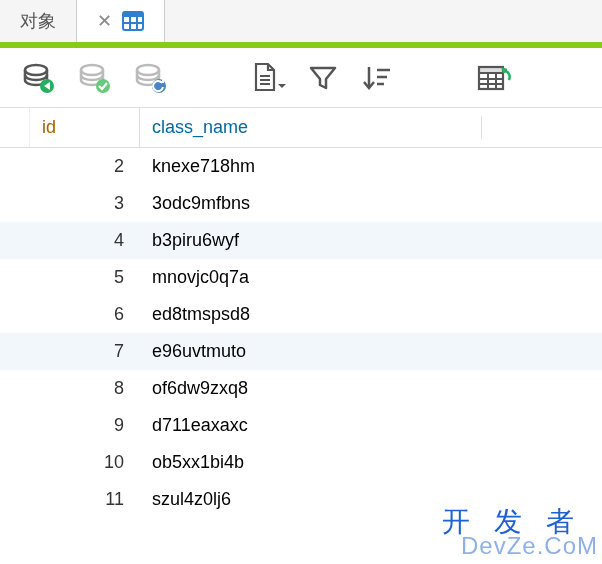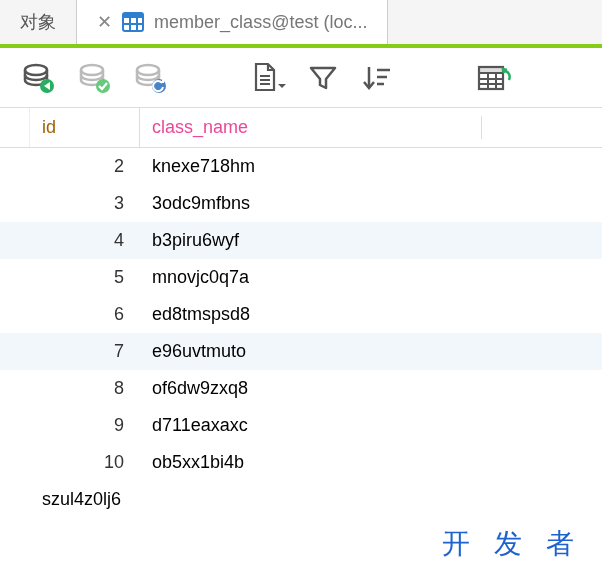--- a/index.html
+++ b/index.html
@@ -10,21 +10,21 @@
     background: #fff;
     width: 602px;
     height: 564px;
     overflow: hidden;
     position: relative;
   }
   .tabbar {
     display: flex;
     height: 48px;
     background: #f5f5f5;
-    border-bottom: 4px solid #84cc16;
+    border-bottom: 6px solid #84cc16;
   }
   .tab {
     display: flex;
     align-items: center;
     padding: 0 20px;
     border-right: 1px solid #ccc;
     gap: 10px;
     color: #555;
   }
   .tab.active {
@@ -50,21 +50,21 @@
   .toolbar svg { display:block; }
   .ico-btn { cursor:pointer; display:inline-flex; }
   .colhead {
     display: flex;
     height: 40px;
     border-bottom: 1px solid #ddd;
     background:#fff;
   }
   .colhead .gutter { width: 30px; border-right: 1px solid #eee; }
   .colhead .col-id { width: 110px; display:flex; align-items:center; padding-left:12px; border-right:1px solid #ddd; color:#a16207;}
-  .colhead .col-name { flex:1; display:flex; align-items:center; padding-left:12px; color:#ec4899; position:relative;}
+  .colhead .col-name { flex:1; display:flex; align-items:center; padding-left:12px; color:#0369a1; position:relative;}
   .colhead .col-name::after{content:"";position:absolute;right:120px;top:8px;bottom:8px;width:1px;background:#ddd;}
   .rows { }
   .row {
     display:flex;
     height: 37px;
     align-items:center;
   }
   .row.alt { background:#f2f7fb; }
   .row .gutter { width:30px; }
   .row .c-id { width:110px; text-align:right; padding-right:16px; color:#333;}
@@ -101,21 +101,20 @@
     <span class="close">✕</span>
     <span class="tbl-icon">
       <svg width="22" height="22" viewBox="0 0 22 22">
         <rect x="1" y="2" width="20" height="18" rx="2" fill="none" stroke="#2f7fd1" stroke-width="2"></rect>
         <rect x="1" y="2" width="20" height="5" fill="#2f7fd1"></rect>
         <line x1="1" y1="13" x2="21" y2="13" stroke="#2f7fd1" stroke-width="2"></line>
         <line x1="8" y1="7" x2="8" y2="20" stroke="#2f7fd1" stroke-width="2"></line>
         <line x1="15" y1="7" x2="15" y2="20" stroke="#2f7fd1" stroke-width="2"></line>
       </svg>
     </span>
-    <span class="tab-label">member_class@test (loc...</span>
   </div>
 </div>
 
 <div class="toolbar">
   <span class="ico-btn">
     <svg width="34" height="34" viewBox="0 0 34 34">
         <ellipse cx="16" cy="9" rx="11" ry="5" fill="none" stroke="#555" stroke-width="2.5"></ellipse>
         <path d="M5 9v10c0 3 5 5 11 5s11-2 11-5V9" fill="none" stroke="#555" stroke-width="2.5"></path>
         <path d="M5 14c0 3 5 5 11 5s11-2 11-5" fill="none" stroke="#555" stroke-width="2.5"></path>
         <circle cx="27" cy="25" r="7" fill="#27ae60"></circle>
@@ -232,19 +231,21 @@
       <div class="c-id">9</div>
       <div class="c-name">d711eaxaxc</div>
     </div>
     <div class="row">
       <div class="gutter"></div>
       <div class="c-id">10</div>
       <div class="c-name">ob5xx1bi4b</div>
     </div>
     <div class="row">
       <div class="gutter"></div>
+      <div class="c-id">11</div>
       <div class="c-name">szul4z0lj6</div>
     </div>
   </div>
 
 <div class="watermark">
   <div class="cn">开发者</div>
+  <div class="en">DevZe.CoM</div>
 </div>
 
 </body></html>

